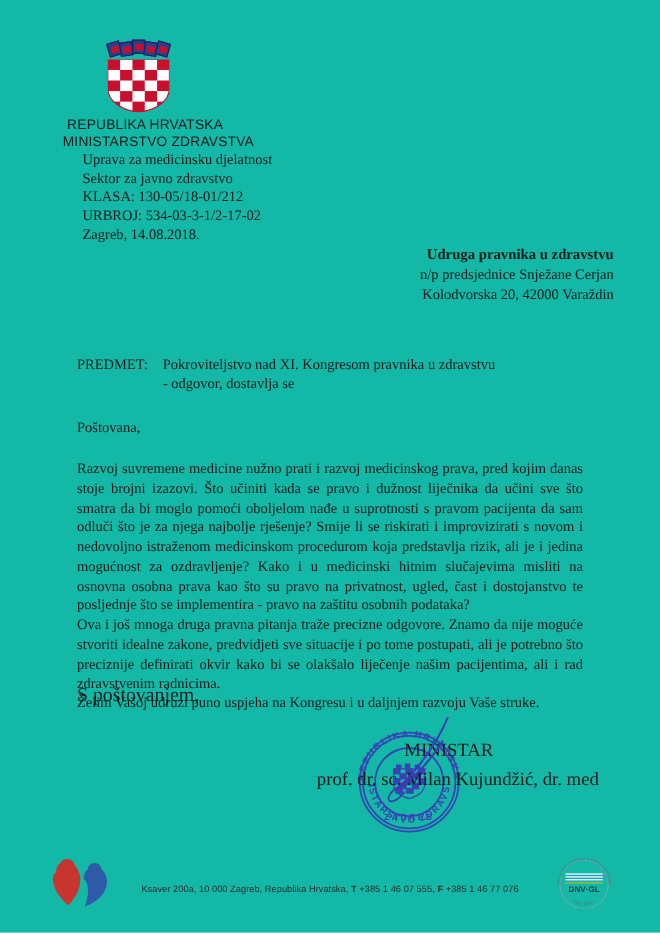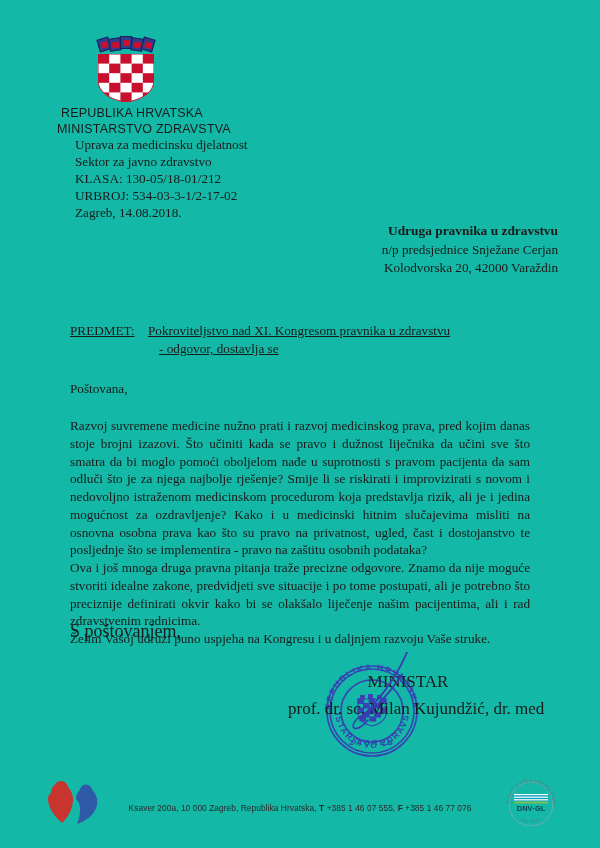--- a/index.html
+++ b/index.html
@@ -96,24 +96,23 @@
   }
 
   
   .subject {
     position: absolute;
     left: 70px;
     top: 322px;
     font-size: 13.2px;
     line-height: 1.35;
     display: flex;
-    text-decoration: underline;
   }
   .subject .label { min-width: 78px; }
-  .subject .val-2 { margin-left: 11px; }
+  .subject .val-2 { margin-left: 0; }
 
   
   .salutation {
     position: absolute;
     left: 70px;
     top: 381px;
     font-size: 13.2px;
   }
   .body {
     position: absolute;

